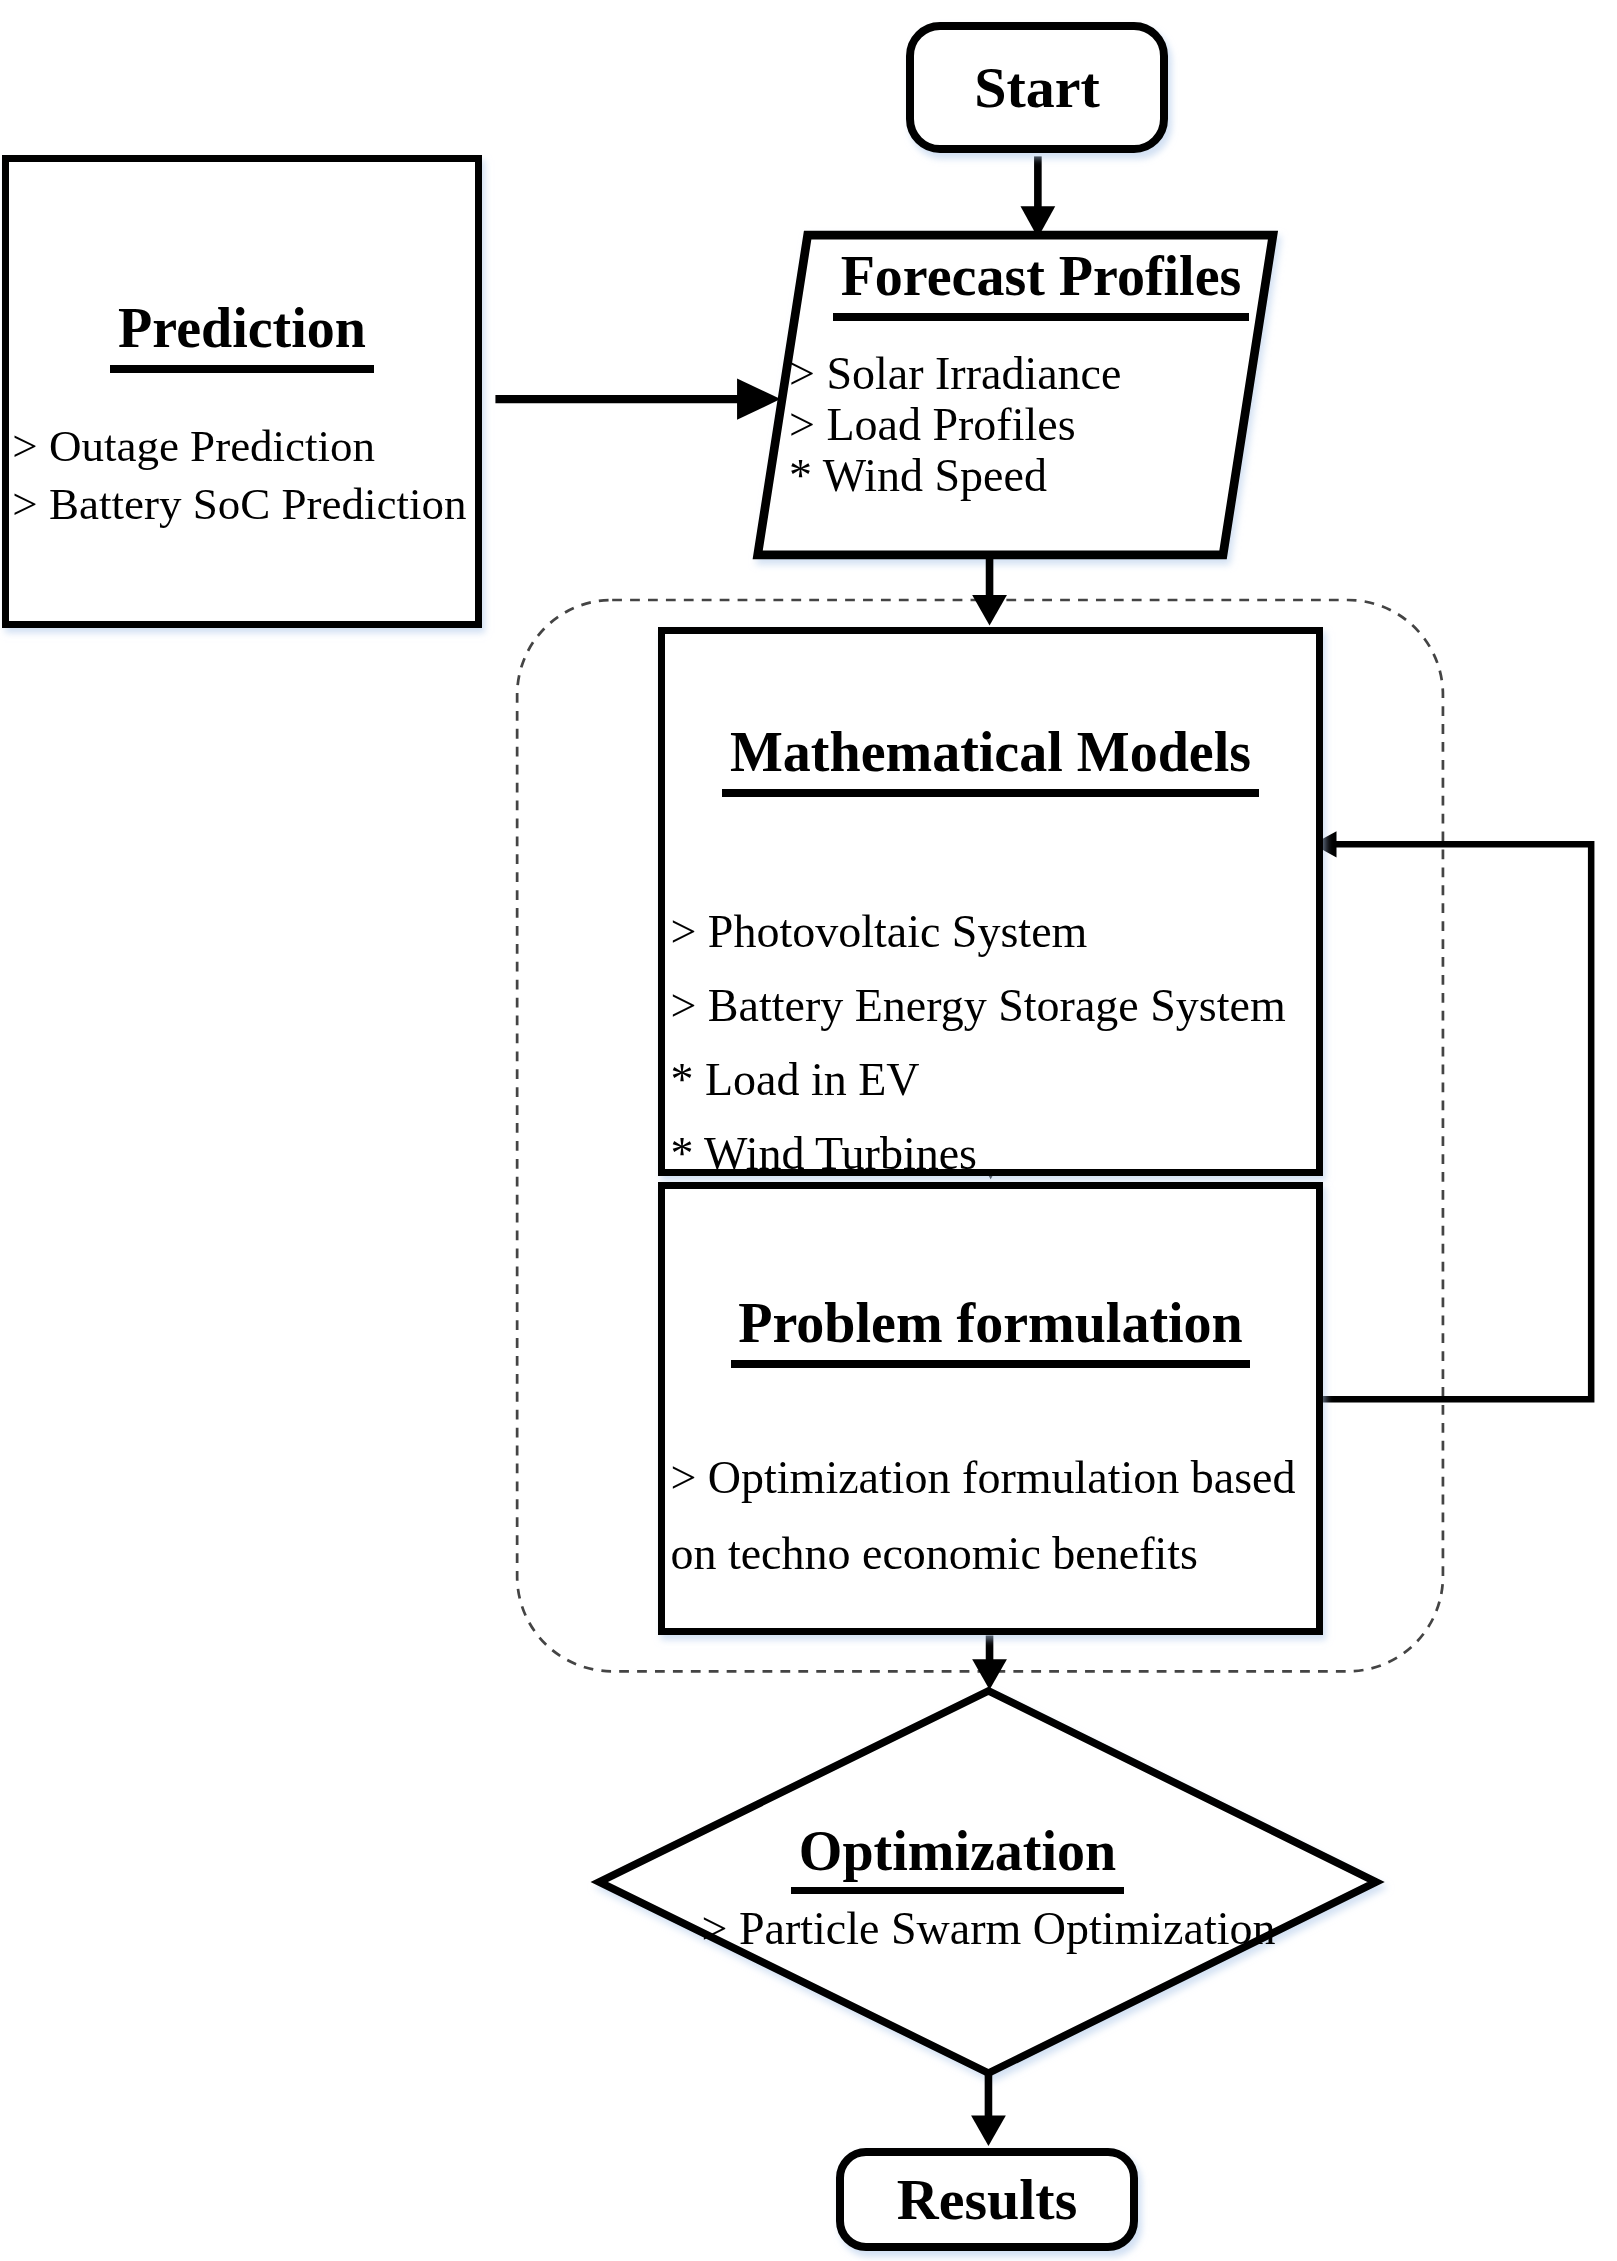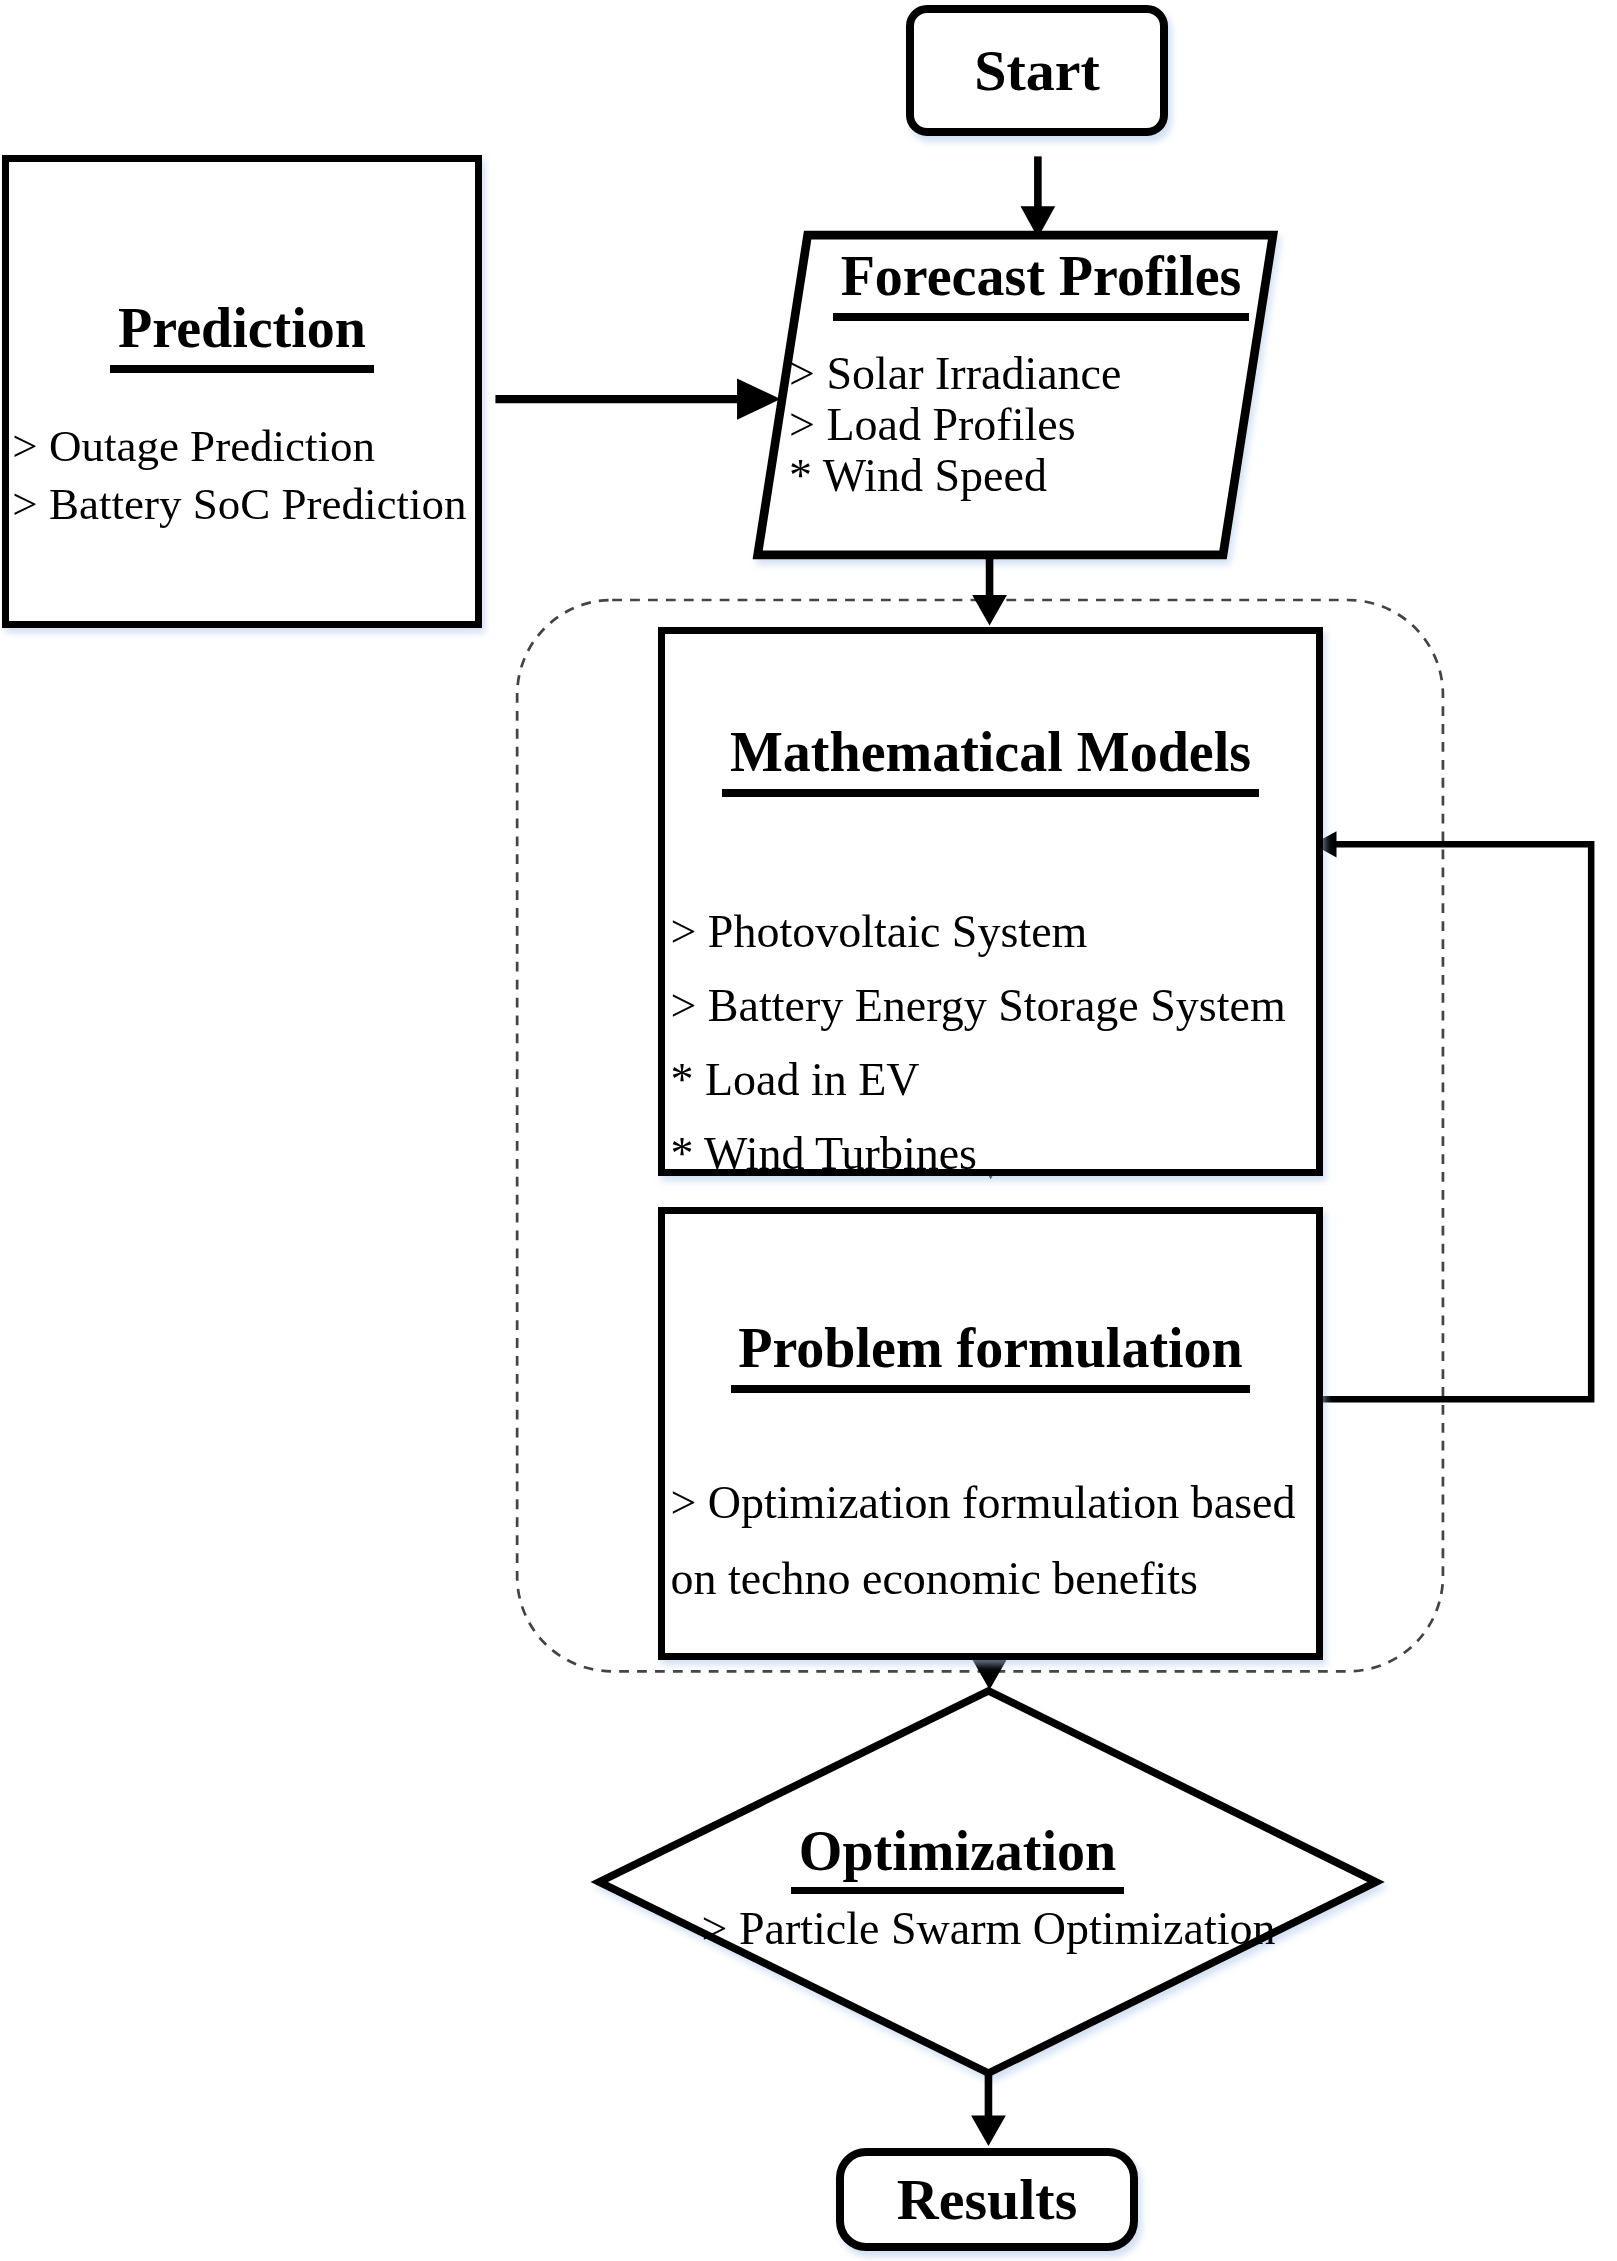--- a/index.html
+++ b/index.html
@@ -107,21 +107,21 @@
       <line x1="1822" y1="3012" x2="1822" y2="3058" stroke="#000" stroke-width="14"></line>
       <polygon points="1822,3112 1790,3056 1854,3056" fill="#000"></polygon>
     </g>
 
     <g>
       <line x1="1820" y1="3820" x2="1820" y2="3898" stroke="#000" stroke-width="14"></line>
       <polygon points="1820,3952 1788,3896 1852,3896" fill="#000"></polygon>
     </g>
   </svg>
 
-  <div class="node terminal" style="left:906px;top:5px;width:262px;height:131px;border-radius:21px;">
+  <div class="node terminal" style="left:906px;top:22px;width:262px;height:131px;">
     <span class="big-label">Start</span>
   </div>
 
   <div class="node" style="left:2px;top:155px;width:480px;height:473px;">
     <div class="title-row" style="top:135px;">
       <span class="u">Prediction</span>
     </div>
     <div class="items mid" style="left:3.3px;top:255px;">
       <div class="item">&gt; Outage Prediction</div>
       <div class="item">&gt; Battery SoC Prediction</div>
@@ -142,21 +142,21 @@
       <span class="u">Mathematical Models</span>
     </div>
     <div class="items" style="left:5.4px;top:261px;">
       <div class="item">&gt; Photovoltaic System</div>
       <div class="item">&gt; Battery Energy Storage System</div>
       <div class="item">* Load in EV</div>
       <div class="item">* Wind Turbines</div>
     </div>
   </div>
 
-  <div class="node" style="left:658px;top:1182px;width:665px;height:453px;margin-top:25px;">
+  <div class="node" style="left:658px;top:1182px;width:665px;height:453px;">
     <div class="title-row" style="top:103px;">
       <span class="u">Problem formulation</span>
     </div>
     <div class="items wrap2" style="left:5.4px;top:251px;width:641px;">
       <div class="item">&gt; Optimization formulation based on techno economic benefits</div>
     </div>
   </div>
 
   <div class="overlay title-row" style="left:686px;top:1820px;width:543px;">
     <span class="u" style="border-bottom-width:7.6px;padding-bottom:4.3px;">Optimization</span>

